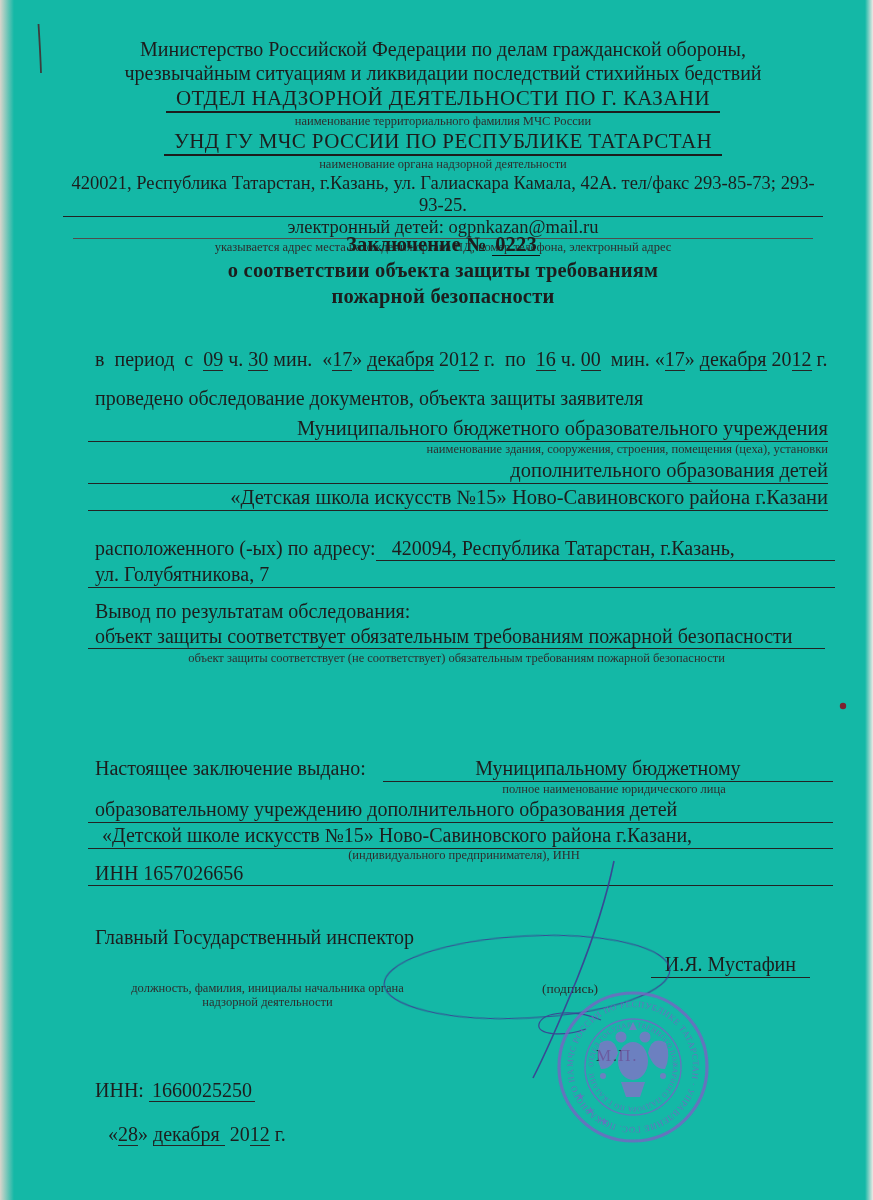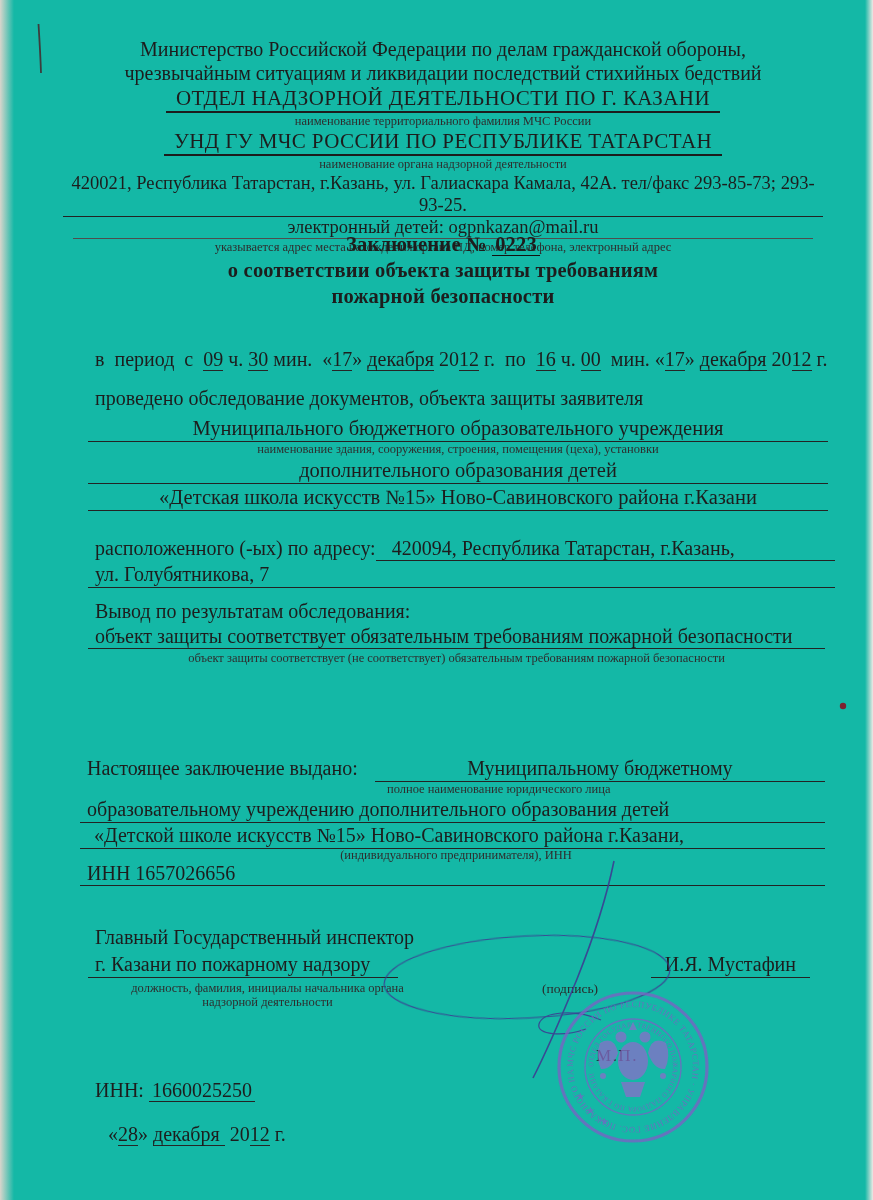--- a/index.html
+++ b/index.html
@@ -29,46 +29,46 @@
     font-weight:bold;font-size:20.5px;line-height:26px;letter-spacing:.2px}
   .num{border-bottom:1.8px solid #111;padding:0 3px}
 
   .txt{font-size:20px;line-height:24px;white-space:pre-wrap}
   .u{border-bottom:1.3px solid #262626}
 
   .period{position:absolute;top:347px;left:95px;width:735px}
   .survey{position:absolute;top:386px;left:95px;width:720px}
 
   
-  .obj{position:absolute;top:415px;left:88px;width:740px;text-align:center}
+  .obj{position:absolute;top:415px;left:88px;width:740px;text-align:right}
   .obj .nm{font-size:20.5px;line-height:26px;border-bottom:1.5px solid #232323}
   .obj .cap{line-height:15px}
 
   
   .loc{position:absolute;top:536px;left:95px;width:740px;font-size:20px;line-height:24px}
   .loc .row{display:flex}
   .loc .lbl{white-space:pre}
   .loc .val{flex:1;border-bottom:1.5px solid #232323;padding-left:16px}
   .loc .l2{border-bottom:1.5px solid #232323;line-height:26px;margin-left:-7px;padding-left:7px}
 
   
   .concl{position:absolute;top:599px;left:88px;width:737px}
   .concl .lbl{font-size:20px;line-height:25px;padding-left:7px}
   .concl .res{font-size:20px;line-height:24px;border-bottom:1.5px solid #232323;padding-left:7px}
   .concl .cap{text-align:center;margin-top:2px}
 
   .para{position:absolute;top:676px;left:95px;width:712px;
     font-size:20px;line-height:25px;text-align:justify}
 
   
-  .issued{position:absolute;top:755px;left:87px;width:738px}
+  .issued{position:absolute;top:755px;left:95px;width:738px}
   .irow{display:flex;font-size:20px;line-height:26px}
   .irow .lbl{white-space:pre}
   .irow .val{flex:1;text-align:center;border-bottom:1.5px solid #232323;margin-left:12px}
-  .icap1{font-size:12.5px;line-height:14px;color:#2e2e2e;margin-left:300px}
+  .icap1{font-size:12.5px;line-height:14px;color:#2e2e2e;text-align:center;margin-left:300px}
   .il2{font-size:20px;line-height:26px;border-bottom:1.5px solid #232323;margin-left:-7px;padding-left:7px}
   .il3{font-size:20px;line-height:25px;border-bottom:1.5px solid #232323;margin-left:-7px;padding-left:14px}
   .icap2{font-size:12.5px;line-height:13px;color:#2e2e2e;text-align:center}
   .iinn{font-size:20px;line-height:23px;border-bottom:1.5px solid #232323;margin-left:-7px;padding-left:7px}
 
   
   .sig{position:absolute;top:924px;left:95px;width:715px}
   .sig .p1{font-size:20px;line-height:27px}
   .srow{display:flex;align-items:flex-end;font-size:20px;line-height:26px}
   .sp2{border-bottom:1.5px solid #232323;margin-left:-7px;padding:0 28px 0 7px}
@@ -144,21 +144,20 @@
     <div class="icap1">полное наименование юридического лица</div>
     <div class="il2">образовательному учреждению дополнительного образования детей</div>
     <div class="il3">«Детской школе искусств №15» Ново-Савиновского района г.Казани,</div>
     <div class="icap2">(индивидуального предпринимателя), ИНН</div>
     <div class="iinn">ИНН 1657026656</div>
   </div>
 
   <div class="sig">
     <div class="p1">Главный Государственный инспектор</div>
     <div class="srow">
-      <span class="sp2">г. Казани по пожарному надзору</span>
       <span class="sname">И.Я. Мустафин</span>
     </div>
     <div class="scaps">
       <div class="scapl cap">
         <div>должность, фамилия, инициалы начальника органа</div>
         <div>надзорной деятельности</div>
       </div>
       <div class="spod">(подпись)</div>
     </div>
   </div>

